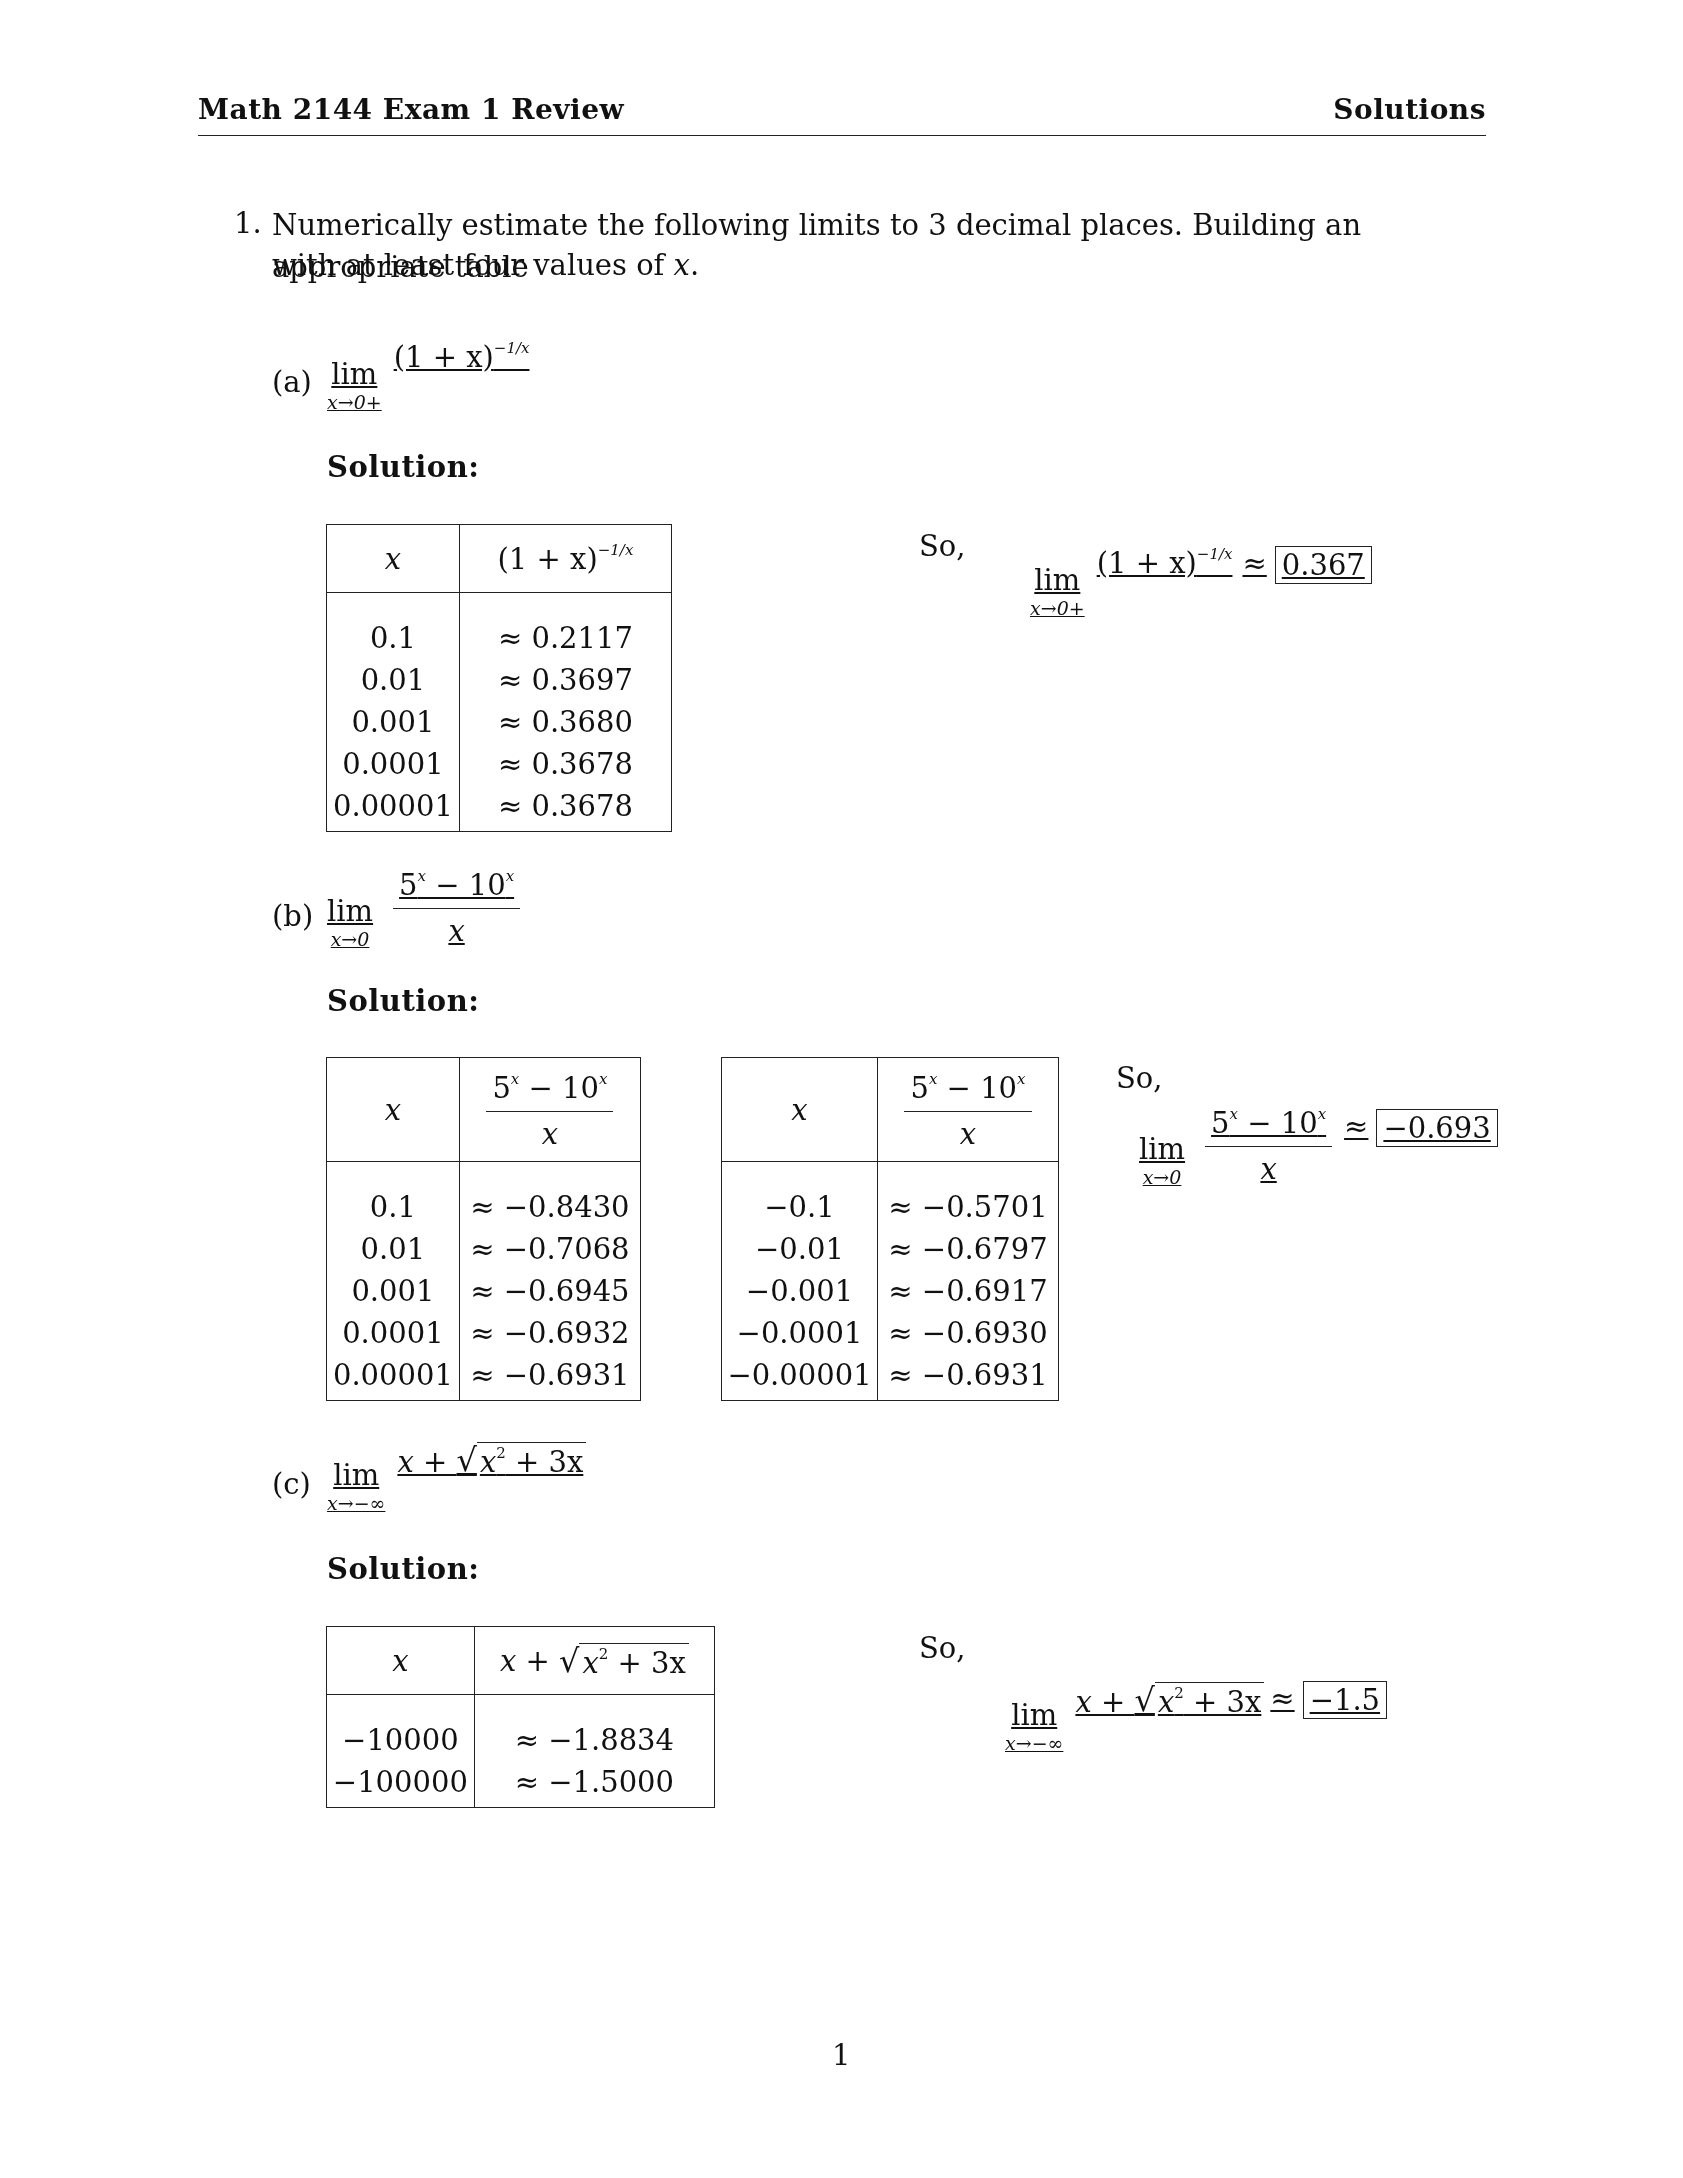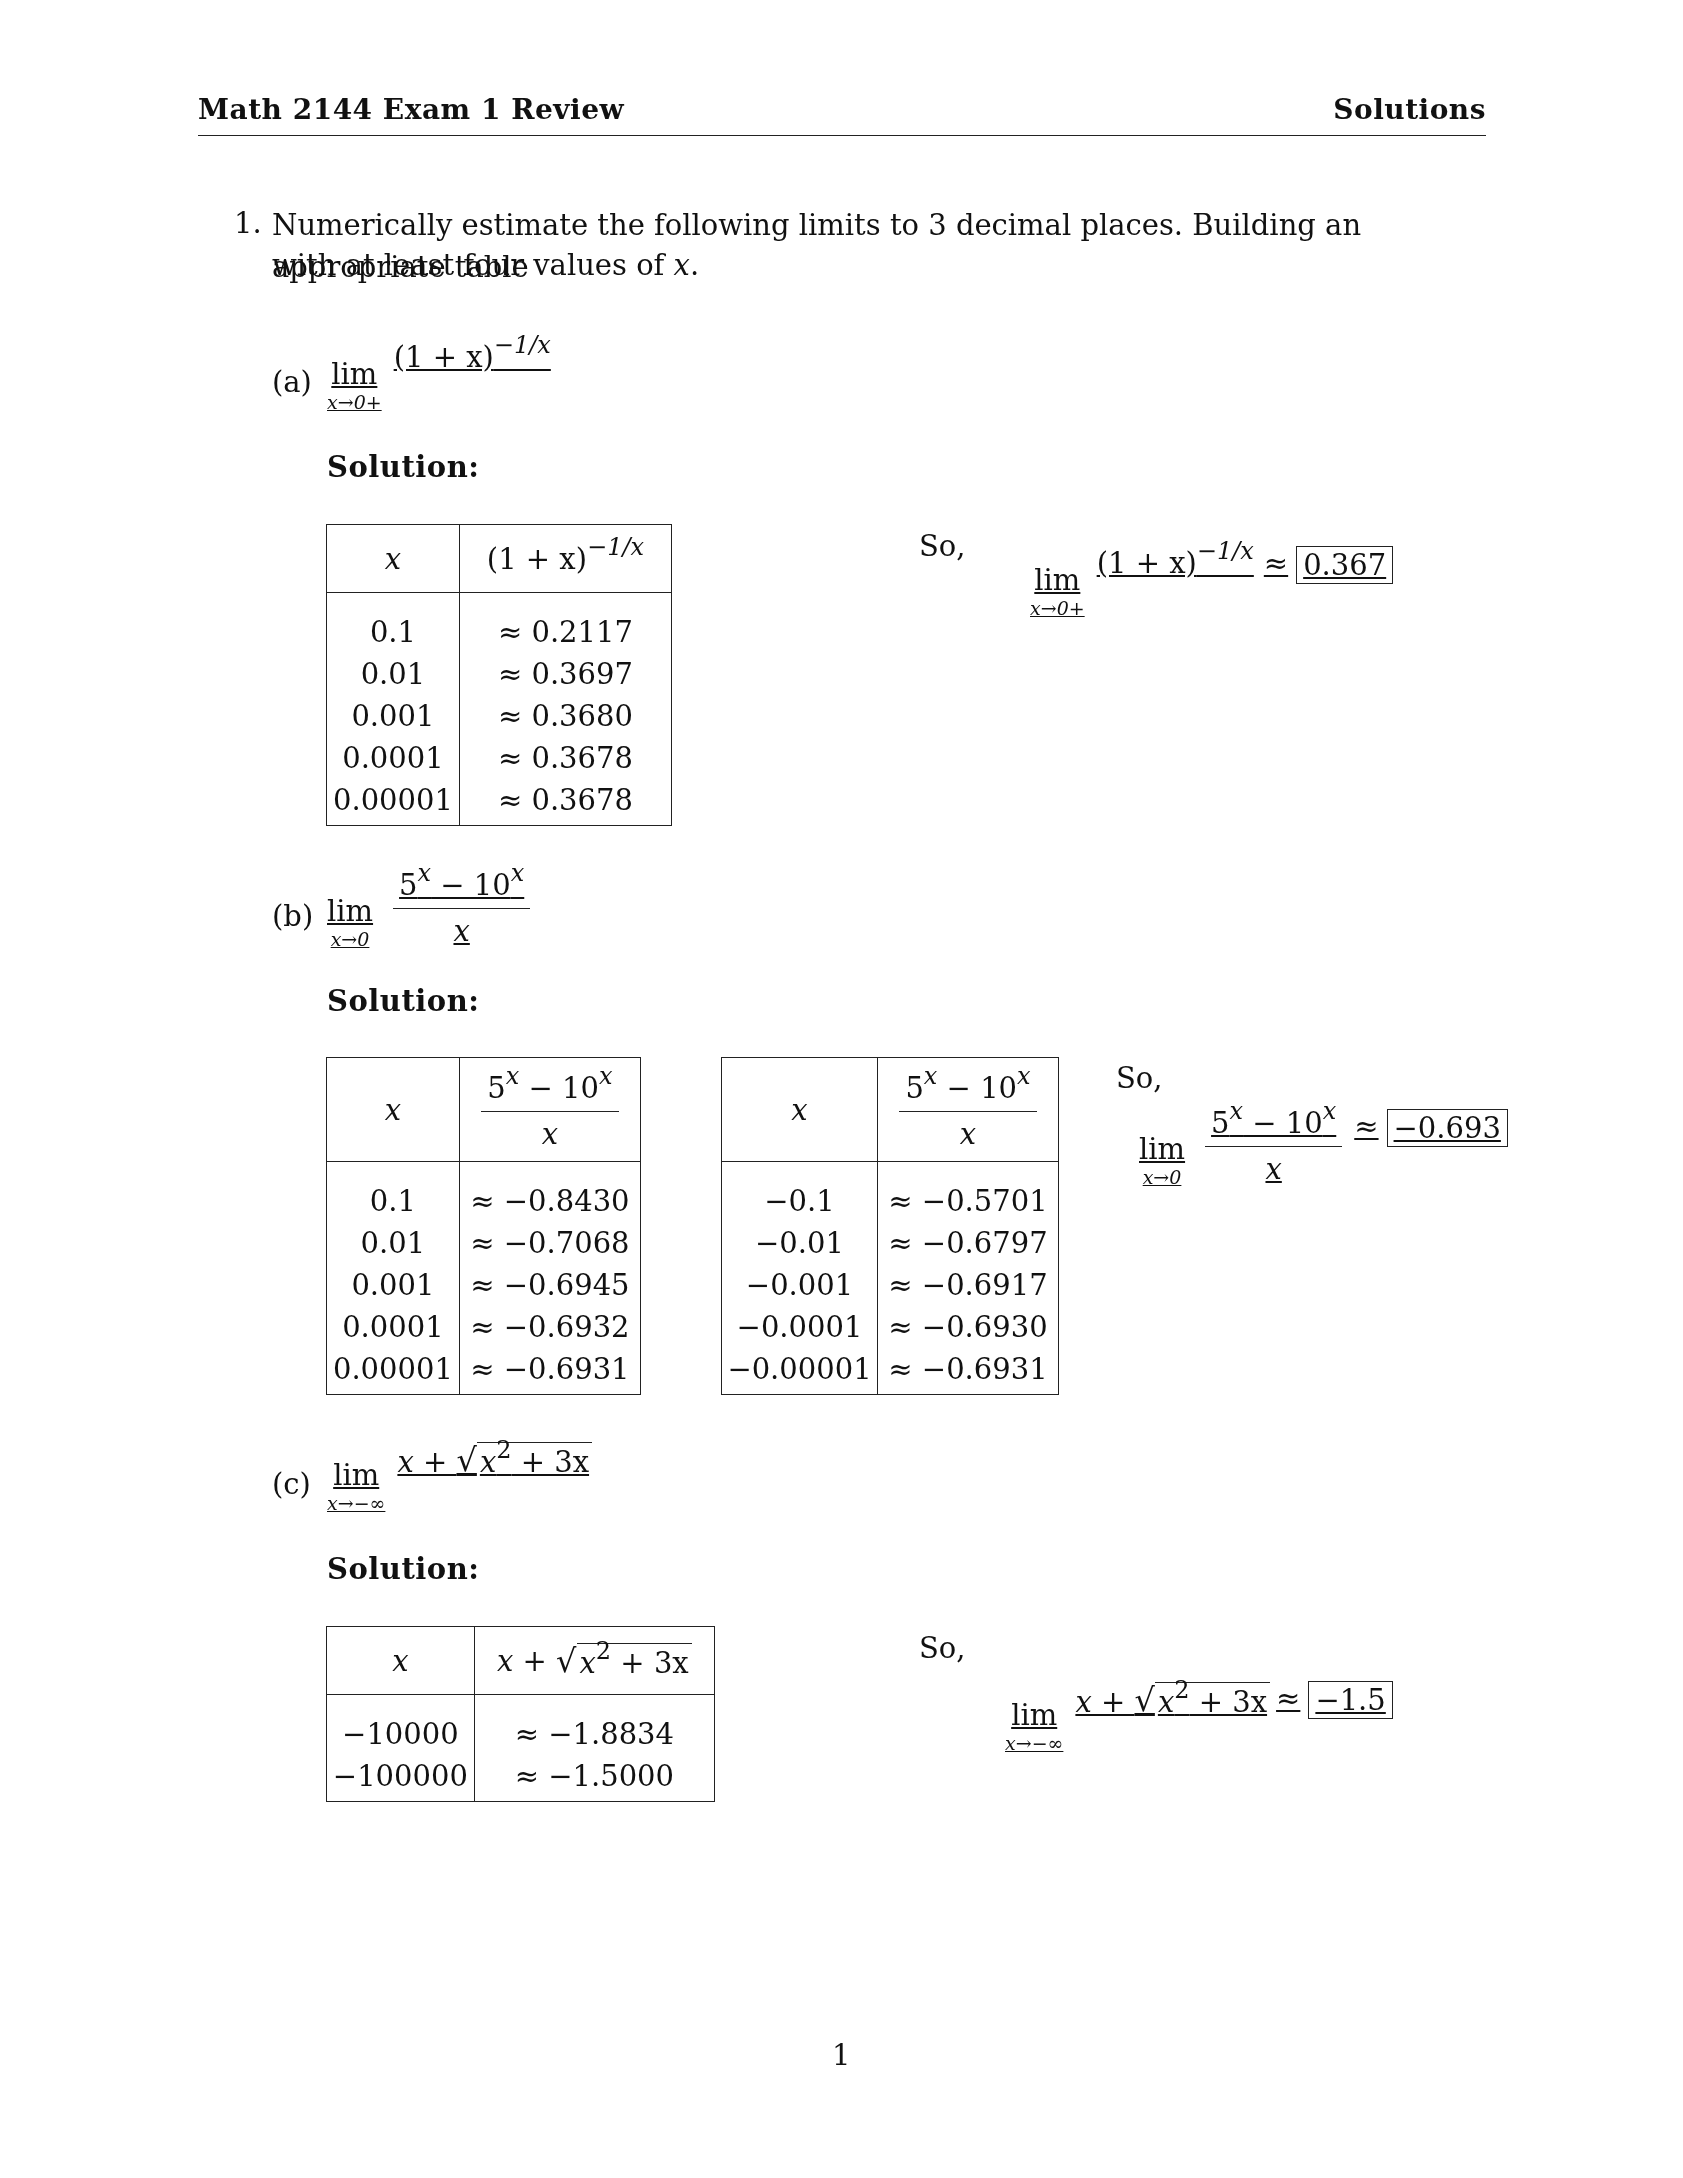--- a/index.html
+++ b/index.html
@@ -8,34 +8,34 @@
   .abs { position:absolute; }
   .hdr { font-family:"DejaVu Serif",serif; font-weight:bold; font-size:28px; letter-spacing:0.5px; }
   .rule { position:absolute; left:198px; width:1288px; height:0; border-top:1.5px solid #222; top:135px; }
   .txt { font-size:29px; line-height:42px; }
   .it { font-style:italic; font-family:"DejaVu Serif","Liberation Serif",serif; }
   .sol { font-weight:bold; font-size:29px; letter-spacing:0.5px; }
   .math { font-size:29px; white-space:nowrap; display:flex; align-items:flex-start;text-decoration:underline; }
   .lim { display:inline-flex; flex-direction:column; align-items:center; line-height:1; margin-right:12px; }
   .lim .l { font-size:29px; }
   .lim .sub { font-size:19px; margin-top:4px; }
-  sup { font-size:24px; vertical-align:14px; line-height:0; }
+  sup { font-size:15px; vertical-align:14px; line-height:0; }
   .frac { display:inline-flex; flex-direction:column; align-items:center; line-height:1; margin:0 8px; }
   .frac .num { padding:0 6px 8px 6px; border-bottom:1.5px solid #222; }
   .frac .den { padding-top:8px; }
   .sqrt { display:inline-flex; align-items:flex-end; }
   .sqrt .rad { font-size:32px; }
   .sqrt .inner { border-top:1.5px solid #222; padding:2px 3px 0 3px; }
   .box { border:1.5px solid #222; padding:0 6px; margin-left:8px; line-height:36px; }
   table.t { position:absolute; border-collapse:collapse; font-size:29px; }
   table.t td, table.t th { border-left:1.5px solid #222; border-right:1.5px solid #222; text-align:center; font-weight:normal; padding:0; }
   table.t thead th { border-top:1.5px solid #222; border-bottom:1.5px solid #222; }
   table.t tbody tr:last-child td { border-bottom:1.5px solid #222; }
   table.t tbody td { line-height:42px; }
-  table.t tbody tr:first-child td { padding-top:18px; }
+  table.t tbody tr:first-child td { padding-top:24px; }
   table.t tbody tr:last-child td { padding-bottom:4px; }
   .cellmath { display:inline-flex; align-items:center; justify-content:center; }
 </style>
 </head>
 <body>
 
 <div class="abs hdr" style="left:198px; top:93px;">Math 2144 Exam 1 Review</div>
 <div class="abs hdr" style="right:197px; top:93px;">Solutions</div>
 <div class="rule"></div>
 

